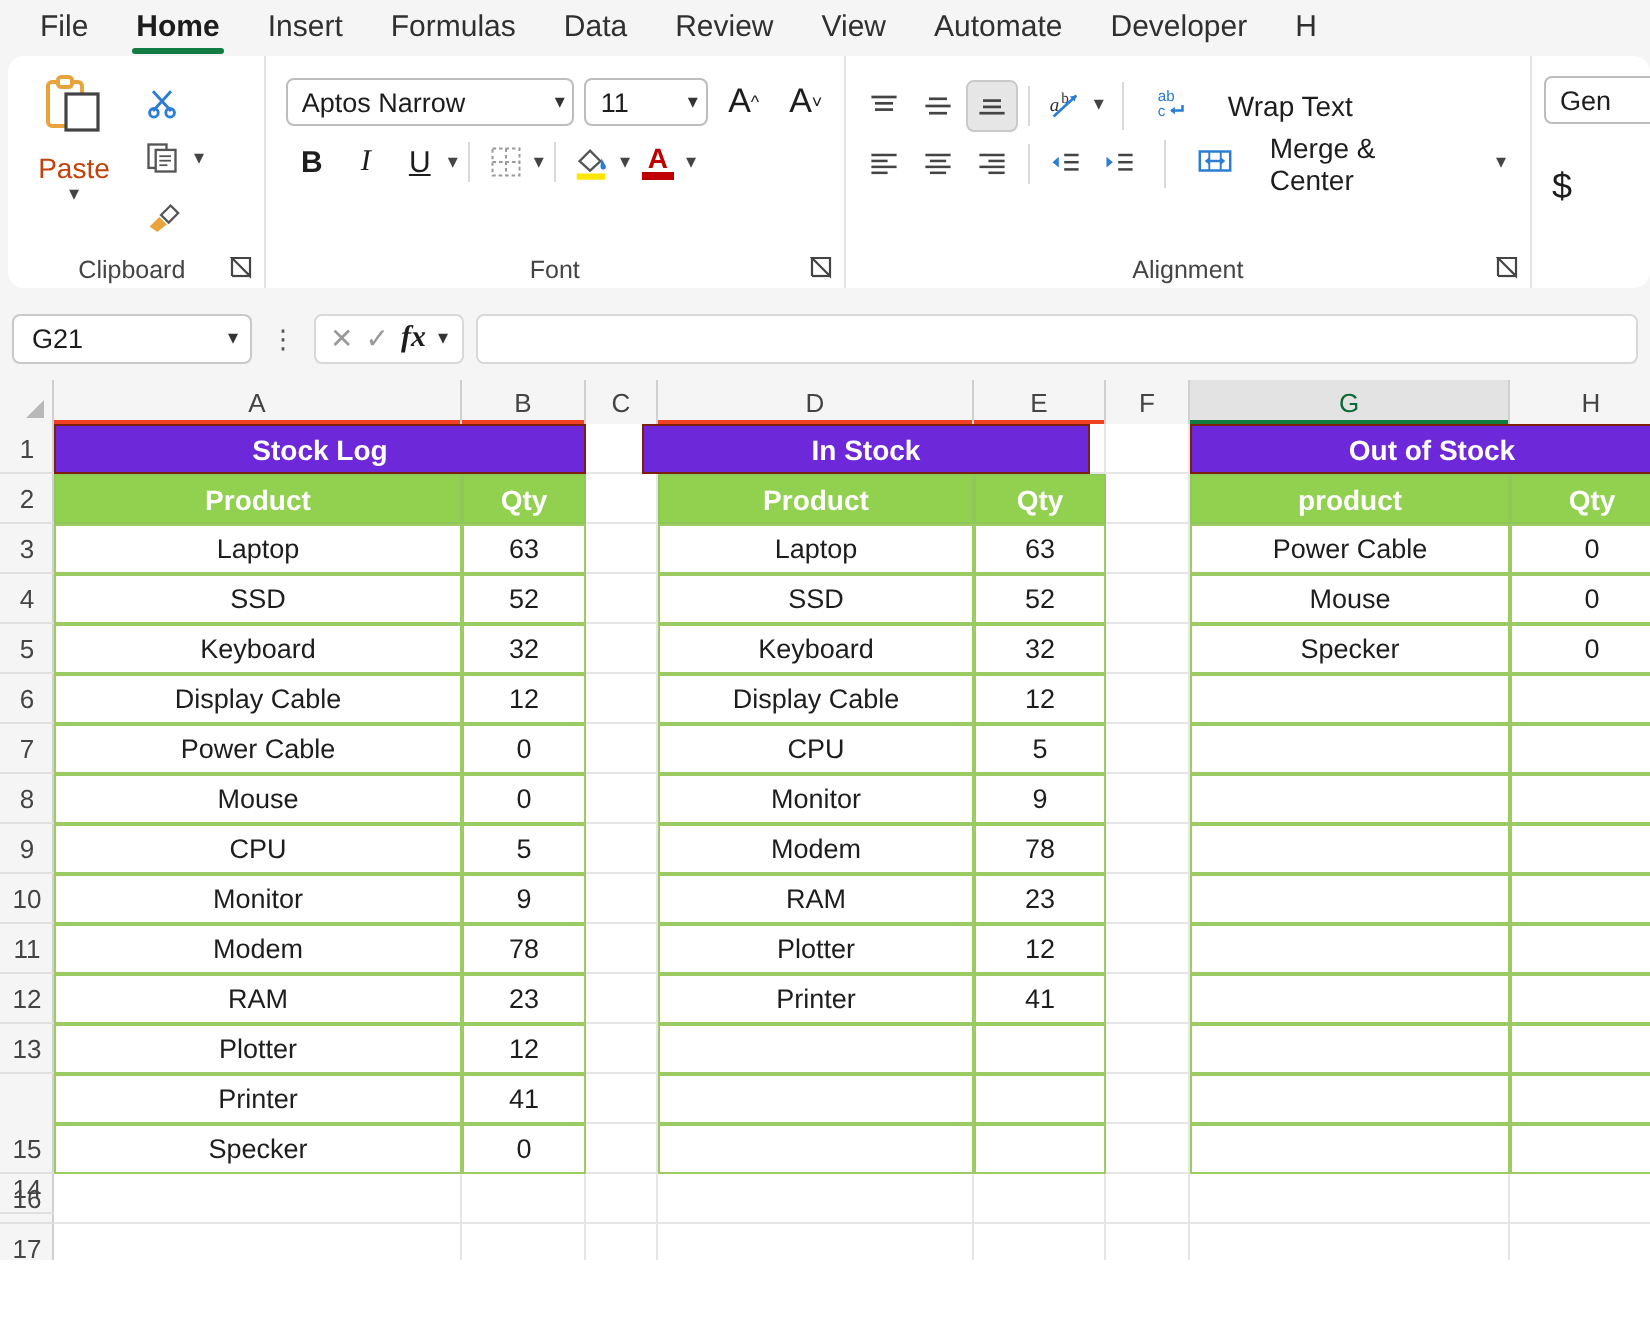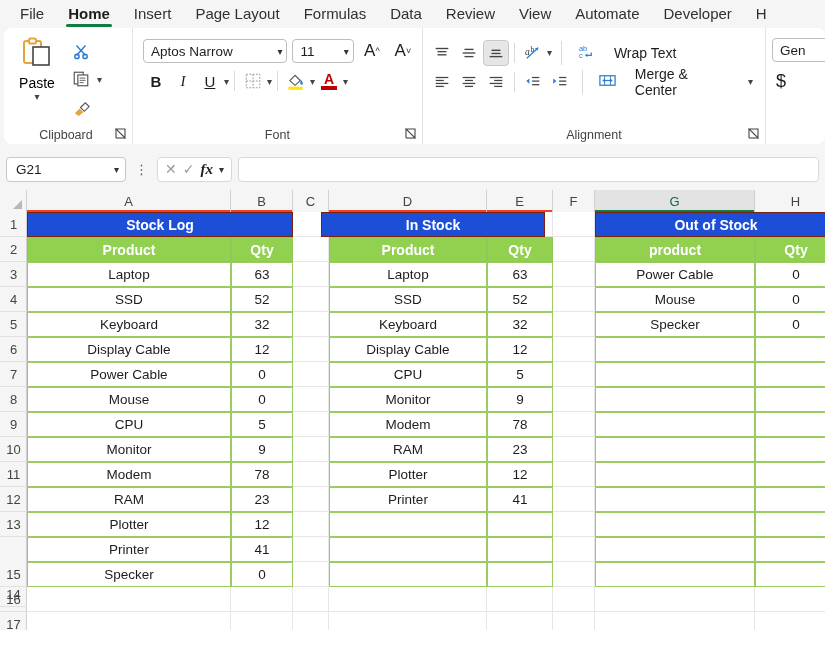--- a/index.html
+++ b/index.html
@@ -89,21 +89,21 @@
     line-height: 11px;
   }
   .group-content { display: flex; flex: 1; align-items: flex-start; }
 
   
   .grp-clipboard { width: 138px; }
   .paste-btn {
     width: 62px; display: flex; flex-direction: column;
     align-items: center; padding-top: 4px; cursor: default;
   }
-  .paste-label { font-size: 14px; color: #000000; margin-top: 1px; }
+  .paste-label { font-size: 14px; color: #c2410c; margin-top: 1px; }
   .chev { font-size: 10px; color: #444; line-height: 10px; margin-top: 1px;}
   .clip-small { display: flex; flex-direction: column; gap: 2px; padding-top: 6px; }
   .clip-row { display: flex; align-items: center; gap: 3px; height: 26px; }
 
   
   .grp-font { width: 290px; }
   .font-row1 { display: flex; align-items: center; gap: 5px; padding: 6px 0 0 4px; }
   .combo {
     height: 24px;
     border: 1px solid #bdbdbd;
@@ -130,21 +130,21 @@
 
   
   .grp-align { width: 360px; }
   .al-col { display: flex; flex-direction: column; }
   .al-row { display: flex; align-items: center; height: 29px; gap: 1px; }
   .wrapbtn { display: flex; align-items: center; gap: 18px; padding: 0 6px;
              height: 27px; font-size: 14px; color: #1d1d1d; cursor: default; }
 
   
   .grp-number { width: 60px; }
-  .num-col { display: flex; flex-direction: column; padding-top: 6px; gap: 6px;}
+  .num-col { display: flex; flex-direction: column; padding-top: 6px; gap: 18px;}
 
   
   .formula-bar {
     height: 42px;
     background: #f5f5f5;
     display: flex; align-items: center;
     padding: 0 6px;
     gap: 6px;
   }
   .namebox {
@@ -211,41 +211,40 @@
 
   .cell {
     position: absolute;
     display: flex; align-items: center; justify-content: center;
     font-size: 13.5px;
     color: #1d1d1d;
     overflow: hidden;
     white-space: nowrap;
   }
   .cell.title {
-    background: #1d4ed8; color: #ffffff; font-weight: bold; font-size: 14px;
+    background: #6d28d9; color: #ffffff; font-weight: bold; font-size: 14px;
     border: 1px solid #7b1f0e;
   }
   .cell.subhead {
     background: #92d050; color: #ffffff; font-weight: bold; font-size: 14px;
     border: 1px solid #8fc758;
   }
   .cell.data {
     background: #ffffff;
     border: 1px solid #9ccb63;
   }
   .cell.empty { background: #ffffff; border: 1px solid #9ccb63; }
 </style>
 </head>
 <body>
 
 <div class="ribbon-tabs" id="tabbar">
     <div class="ribbon-tab">File</div>
     <div class="ribbon-tab active">Home</div>
     <div class="ribbon-tab">Insert</div>
-    <div class="ribbon-tab">Page Layout</div>
     <div class="ribbon-tab">Formulas</div>
     <div class="ribbon-tab">Data</div>
     <div class="ribbon-tab">Review</div>
     <div class="ribbon-tab">View</div>
     <div class="ribbon-tab">Automate</div>
     <div class="ribbon-tab">Developer</div>
     <div class="ribbon-tab">H</div>
   </div>
 
 <div class="ribbon-body">

